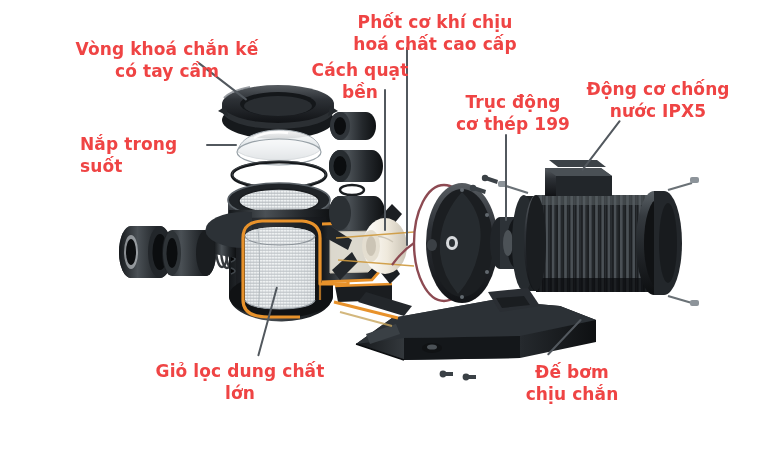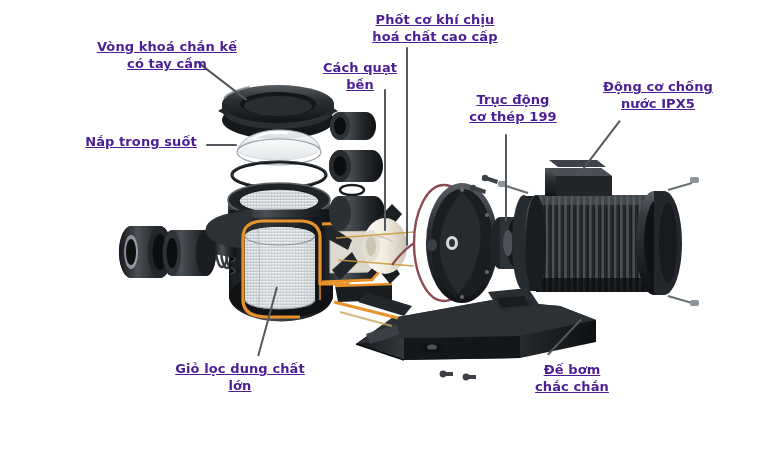--- a/index.html
+++ b/index.html
@@ -1,23 +1,23 @@
 <!DOCTYPE html>
 <html><head>
 <meta charset="utf-8">
 <style>
   html,body{margin:0;padding:0;background:#ffffff;}
   body{width:765px;height:452px;overflow:hidden;
        font-family:"DejaVu Sans","Liberation Sans",sans-serif;}
   #stage{position:relative;width:765px;height:452px;background:#fff;}
 
-  .lbl{position:absolute;color:#4c1d95;font-weight:700;font-size:13px;
-       line-height:1.32;letter-spacing:.1px;white-space:pre-line;text-decoration:underline;}
+  .lbl{position:absolute;color:#ef4444;font-weight:700;font-size:17px;
+       line-height:1.32;letter-spacing:.1px;white-space:pre-line;}
   .lbl.c{text-align:center;}
-  .lbl.r{text-align:center;}
+  .lbl.r{text-align:left;}
 
   .lead{position:absolute;background:#52585e;transform-origin:0 0;height:1.6px;border-radius:1px;}
   .leadv{position:absolute;background:#52585e;width:1.6px;border-radius:1px;}
 
   svg.art{position:absolute;left:0;top:0;width:765px;height:452px;overflow:visible;}
 </style>
 </head>
 <body>
 
 <div id="stage">
@@ -289,15 +289,15 @@
   <div class="lbl c" style="left:452px;top:91px;width:122px;">Trục động
 cơ thép 199</div>
 
   <div class="lbl c" style="left:580px;top:78px;width:156px;">Động cơ chống
 nước IPX5</div>
 
   <div class="lbl c" style="left:150px;top:360px;width:180px;">Giỏ lọc dung chất
 lớn</div>
 
   <div class="lbl c" style="left:512px;top:361px;width:120px;">Đế bơm
-chắc chắn</div>
+chịu chắn</div>
 
 </div>
 
 </body></html>

